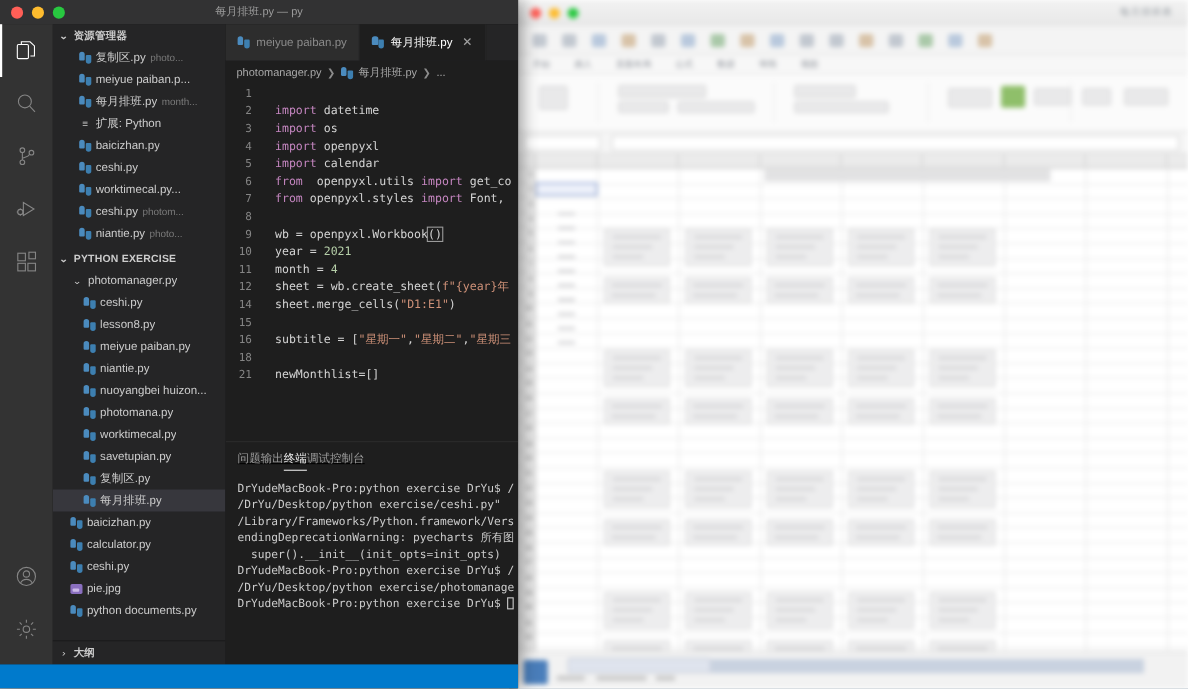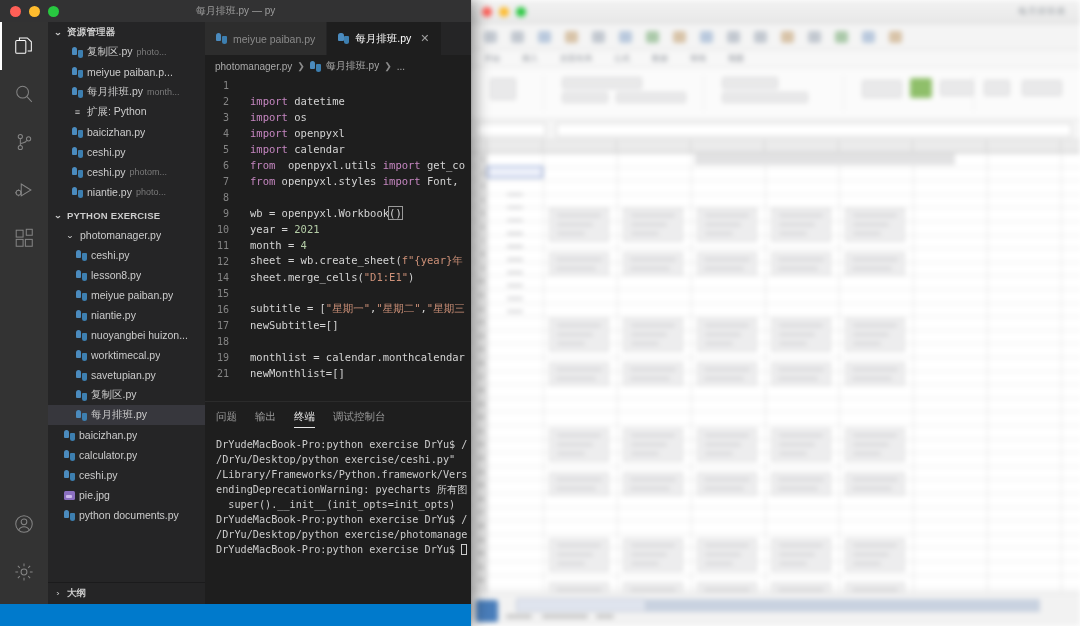--- a/index.html
+++ b/index.html
@@ -160,21 +160,21 @@
   .code { padding-left:11px; }
   .k  { color:#c586c0; }
   .id { color:#d4d4d4; }
   .num{ color:#b5cea8; }
   .str{ color:#ce9178; }
   .cursor-box { outline:1px solid #9a9a9a; }
 
   
   .vs-panel { position:absolute; left:0; right:0; bottom:0; height:203px; background:#1e1e1e;
     border-top:1px solid #2b2b2b; }
-  .pn-tabs { height:30px; display:flex; align-items:flex-end; gap:18px; padding-left:11px; }
+  .pn-tabs { height:30px; display:flex; align-items:flex-end; padding-left:11px;text-decoration:underline; }
   .pn-tab { font-size:10.5px; color:#9a9a9a; position:relative; height:30px;
     display:flex; align-items:center; }
   .pn-tab.active { color:#e7e7e7; }
   .pn-tab.active::after { content:""; position:absolute; left:0; right:0; bottom:4px;
     height:1px; background:#e7e7e7; }
   .pn-body { position:absolute; left:0; top:30px; right:0; bottom:0; padding:5px 0 0 11px;
     font-family:"DejaVu Sans Mono", monospace; font-size:10.2px; color:#cccccc;
     line-height:15px; white-space:pre; overflow:hidden; }
   .term-caret { display:inline-block; width:6px; height:11px; border:1px solid #cccccc;
     vertical-align:-2px; }
@@ -601,20 +601,24 @@
           <div class="sb-row ind1">
             <span class="pyico"></span>
             <span class="nm">baicizhan.py</span>
           </div>
           <div class="sb-row ind1">
             <span class="pyico"></span>
             <span class="nm">ceshi.py</span>
           </div>
           <div class="sb-row ind1">
             <span class="pyico"></span>
+            <span class="nm">worktimecal.py...</span>
+          </div>
+          <div class="sb-row ind1">
+            <span class="pyico"></span>
             <span class="nm">ceshi.py</span>
             <span class="sub">photom...</span>
           </div>
           <div class="sb-row ind1">
             <span class="pyico"></span>
             <span class="nm">niantie.py</span>
             <span class="sub">photo...</span>
           </div>
         </div>
 
@@ -640,20 +644,24 @@
             <span class="pyico"></span>
             <span class="nm">meiyue paiban.py</span>
           </div>
           <div class="sb-row ind3">
             <span class="pyico"></span>
             <span class="nm">niantie.py</span>
           </div>
           <div class="sb-row ind3">
             <span class="pyico"></span>
             <span class="nm">nuoyangbei huizon...</span>
+          </div>
+          <div class="sb-row ind3">
+            <span class="pyico"></span>
+            <span class="nm">photomana.py</span>
           </div>
           <div class="sb-row ind3">
             <span class="pyico"></span>
             <span class="nm">worktimecal.py</span>
           </div>
           <div class="sb-row ind3">
             <span class="pyico"></span>
             <span class="nm">savetupian.py</span>
           </div>
           <div class="sb-row ind3">
@@ -723,23 +731,21 @@
           <div class="cl"><span class="gutter">6</span><span class="code"><span class="k">from </span><span class="id"> openpyxl.utils </span><span class="k">import </span><span class="id">get_co</span></span></div>
           <div class="cl"><span class="gutter">7</span><span class="code"><span class="k">from </span><span class="id">openpyxl.styles </span><span class="k">import </span><span class="id">Font,</span></span></div>
           <div class="cl"><span class="gutter">8</span><span class="code"></span></div>
           <div class="cl"><span class="gutter">9</span><span class="code"><span class="id">wb = openpyxl.Workbook</span><span class="id cursor-box">()</span></span></div>
           <div class="cl"><span class="gutter">10</span><span class="code"><span class="id">year = </span><span class="num">2021</span></span></div>
           <div class="cl"><span class="gutter">11</span><span class="code"><span class="id">month = </span><span class="num">4</span></span></div>
           <div class="cl"><span class="gutter">12</span><span class="code"><span class="id">sheet = wb.create_sheet(</span><span class="str">f"{year}年</span></span></div>
           <div class="cl"><span class="gutter">14</span><span class="code"><span class="id">sheet.merge_cells(</span><span class="str">"D1:E1"</span><span class="id">)</span></span></div>
           <div class="cl"><span class="gutter">15</span><span class="code"></span></div>
           <div class="cl"><span class="gutter">16</span><span class="code"><span class="id">subtitle = [</span><span class="str">"星期一"</span><span class="id">,</span><span class="str">"星期二"</span><span class="id">,</span><span class="str">"星期三</span></span></div>
-          <div class="cl"><span class="gutter">17</span><span class="code"><span class="id">newSubtitle=[]</span></span></div>
           <div class="cl"><span class="gutter">18</span><span class="code"></span></div>
-          <div class="cl"><span class="gutter">19</span><span class="code"><span class="id">monthlist = calendar.monthcalendar</span></span></div>
           <div class="cl"><span class="gutter">21</span><span class="code"><span class="id">newMonthlist=[]</span></span></div>
         </div>
 
       <div class="vs-panel">
         <div class="pn-tabs" id="panel-tabs">
             <div class="pn-tab">问题</div>
             <div class="pn-tab">输出</div>
             <div class="pn-tab active">终端</div>
             <div class="pn-tab">调试控制台</div>
           </div>

